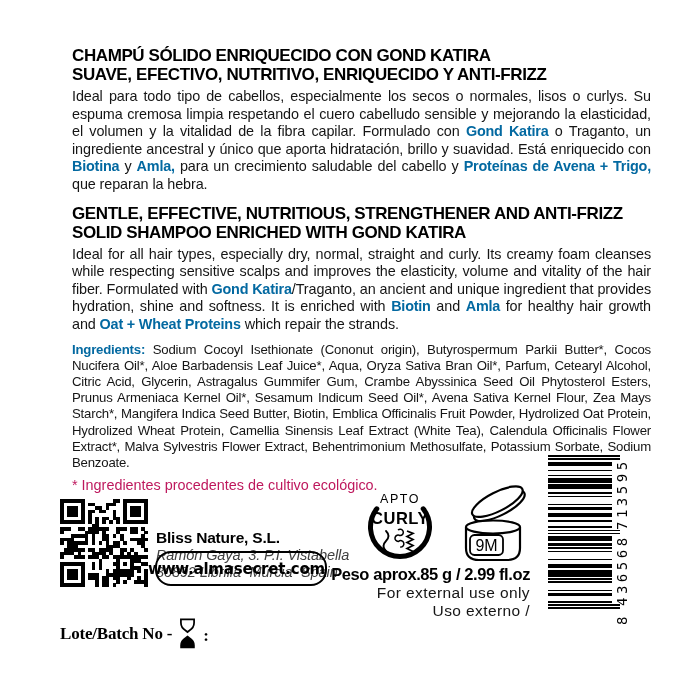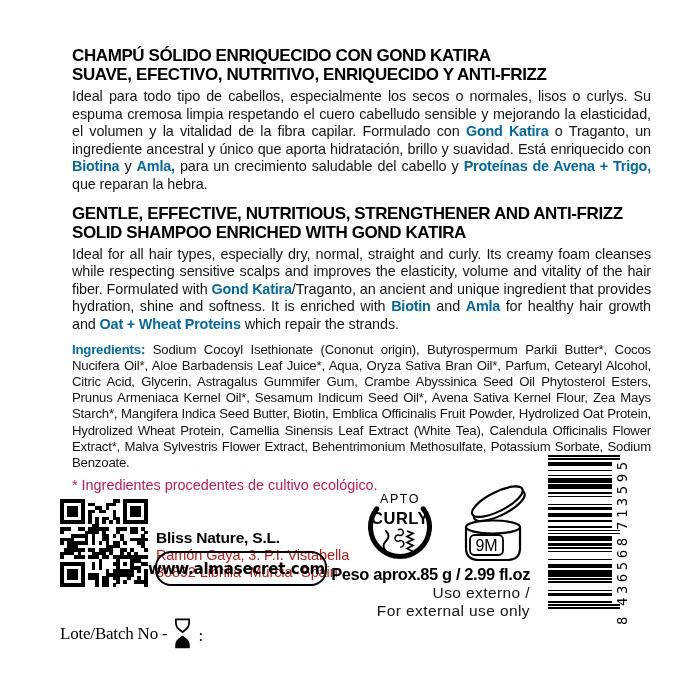--- a/index.html
+++ b/index.html
@@ -13,21 +13,21 @@
   .body-text{font-size:14.4px;line-height:17.6px;text-align:justify;color:#151515;
              letter-spacing:-0.1px;margin:0 0 10px 0;}
   .body-text .b{font-weight:bold;letter-spacing:-0.2px;color:#0369a1;}
   .ingredients{font-size:13.2px;line-height:16.2px;letter-spacing:-0.2px;margin-bottom:6px;}
   .note{font-size:14.4px;color:#be185d;text-align:left;margin:0;}
 
   
   .qr{position:absolute;left:60px;top:499px;}
   .company{position:absolute;left:156px;top:529px;}
   .cname{font-weight:bold;font-size:15.5px;line-height:18px;letter-spacing:-0.2px;}
-  .caddr{font-size:14.5px;line-height:17px;color:#b91c1c;letter-spacing:-0.1px;}
+  .caddr{font-size:14.5px;line-height:17px;color:#404040;letter-spacing:-0.1px;font-style:italic;}
   .site-box{position:absolute;left:155px;top:551px;width:168px;height:31px;border:2.2px solid #000;
             border-radius:16px;display:flex;align-items:center;justify-content:flex-end;
             font-family:"DejaVu Sans",sans-serif;font-size:15px;font-weight:bold;letter-spacing:-0.2px;}
   .apto-badge{position:absolute;left:364px;top:486px;}
   .jar-badge{position:absolute;left:452px;top:476px;}
   .weight{position:absolute;left:330px;top:565px;width:200px;text-align:right;}
   .peso{font-weight:bold;font-size:16.5px;letter-spacing:-0.4px;line-height:19px;}
   .uso{font-size:15.5px;line-height:17.5px;letter-spacing:0.4px;color:#151515;}
 
   
@@ -36,21 +36,21 @@
   .bars{position:absolute;left:16px;top:0;width:154px;height:72px;}
   .bar{position:absolute;top:0;height:64px;background:#000;}
   .bar.tall{height:72px;}
   .bc-digit{position:absolute;top:66px;font-family:"DejaVu Sans Mono",monospace;
             font-size:14px;color:#000;}
   .bc-first{left:0;}
   .bc-left{left:19px;letter-spacing:3.5px;}
   .bc-right{left:95px;letter-spacing:3.5px;}
 
   .lote{position:absolute;left:60px;top:618px;display:flex;align-items:center;gap:5px;
-        font-family:"Liberation Serif",serif;font-weight:normal;font-size:17px;letter-spacing:-0.2px;}
+        font-family:"Liberation Serif",serif;font-weight:bold;font-size:17px;letter-spacing:-0.2px;}
   .lote .colon{align-self:flex-end;padding-bottom:3px;}
 </style>
 </head>
 <body>
 
 <div class="page">
 
   <div class="col">
     <div class="h">
       <div>CHAMPÚ SÓLIDO ENRIQUECIDO CON GOND KATIRA</div>
@@ -413,22 +413,22 @@
       <ellipse cx="46" cy="25.5" rx="28" ry="9.5" fill="#fff" stroke="#000" stroke-width="2.2"></ellipse>
     </g>
     <path d="M14,51 v21 q0,12 13,12 h28 q13,0 13,-12 v-21" fill="#fff" stroke="#000" stroke-width="2.2"></path>
     <ellipse cx="41" cy="51" rx="27" ry="6.5" fill="#fff" stroke="#000" stroke-width="2.2"></ellipse>
     <rect x="18" y="59" width="33" height="20" rx="4.5" fill="#fff" stroke="#000" stroke-width="1.8"></rect>
     <text x="34.5" y="75" text-anchor="middle" font-family="Liberation Sans, sans-serif" font-size="16" fill="#000">9M</text>
   </svg>
 
   <div class="weight">
     <div class="peso">Peso aprox.85 g / 2.99 fl.oz</div>
+    <div class="uso">For external use only</div>
     <div class="uso">Uso externo /</div>
-    <div class="uso">For external use only</div>
   </div>
 
   <div class="barcode-rot">
     <div class="bars" id="bars">
         <div class="bar tall" style="left:0.00px;width:1.62px"></div>
         <div class="bar tall" style="left:3.24px;width:1.62px"></div>
         <div class="bar" style="left:6.48px;width:1.62px"></div>
         <div class="bar" style="left:12.96px;width:3.24px"></div>
         <div class="bar" style="left:17.82px;width:1.62px"></div>
         <div class="bar" style="left:25.92px;width:1.62px"></div>

